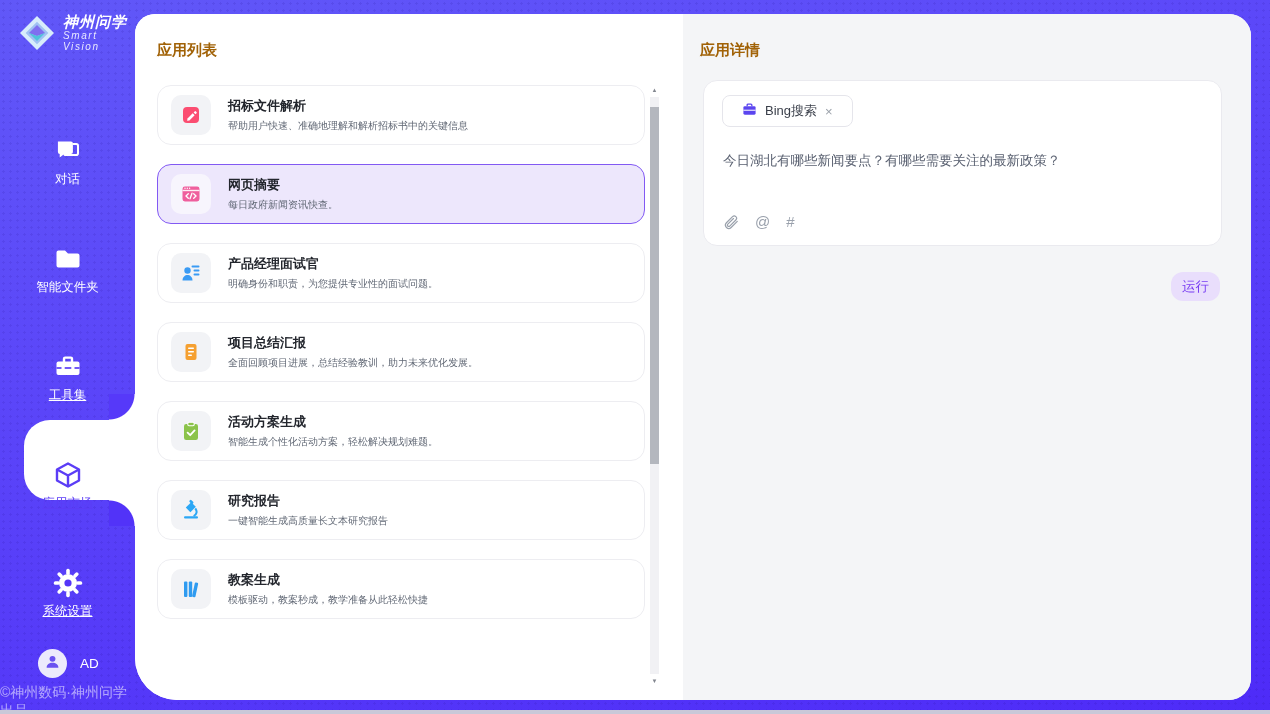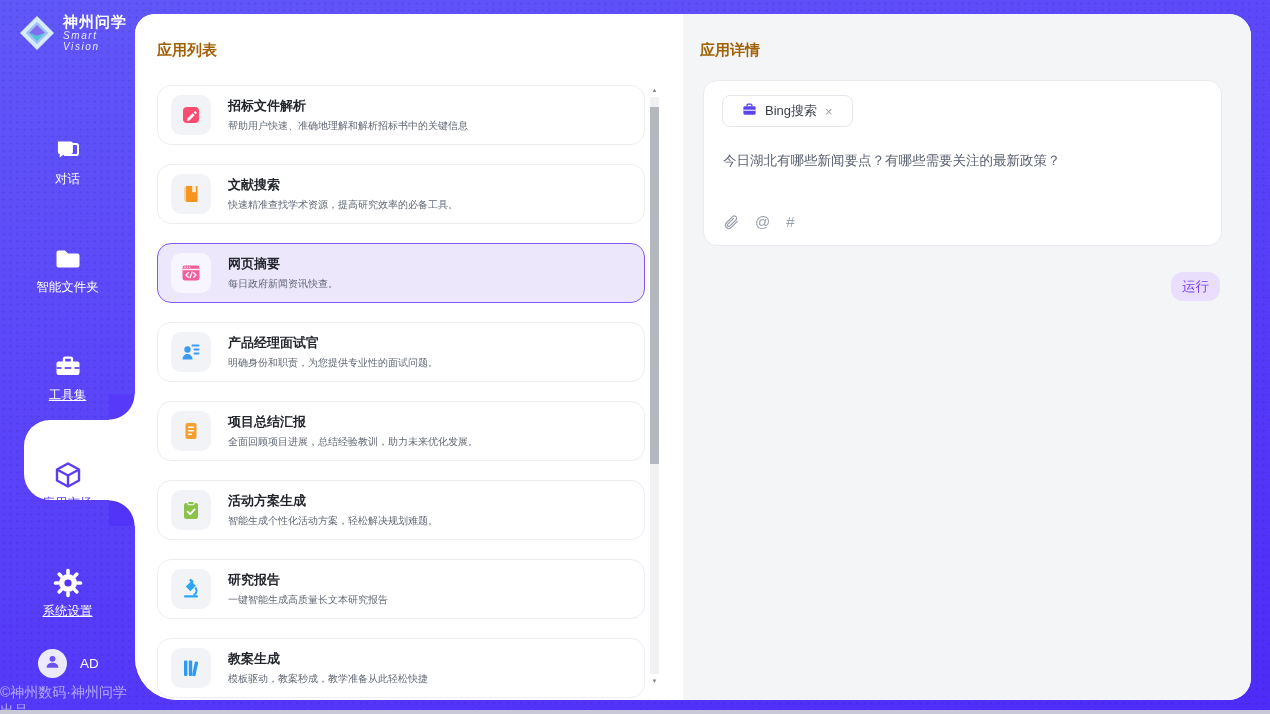--- a/index.html
+++ b/index.html
@@ -13,21 +13,21 @@
     position:absolute; inset:0; z-index:0;
     background-image:radial-gradient(rgba(20,0,120,0.10) 1px, transparent 1.3px);
     background-size:7px 7px;
   }
   .bottom-strip { position:absolute; left:0; right:0; bottom:0; height:4px; background:#c9c8d8; z-index:3; }
 
   
   .sidebar { position:absolute; left:0; top:0; width:135px; height:100%; z-index:2; }
   .logo { position:absolute; left:18px; top:13px; display:flex; align-items:center; gap:7px; }
   .logo-gem { width:38px; height:38px; flex:none; }
-  .brand-name { color:#fff; font-size:15px; font-weight:bold; letter-spacing:1px; line-height:17px; }
+  .brand-name { color:#fff; font-size:15px; font-weight:bold; letter-spacing:1px; line-height:17px;font-style:italic; }
   .brand-sub { color:#e8e8ff; font-size:10px; letter-spacing:1.6px;font-style:italic; }
 
   .nav-item { position:absolute; left:0; width:135px; height:86px; display:flex; flex-direction:column; align-items:center; justify-content:flex-end; cursor:pointer; }
   .nav-icon { width:30px; height:30px; display:flex; align-items:center; justify-content:center; }
   .nav-label { margin-top:5px; font-size:12.5px; color:#fff; }
   .nav-label.underlined { text-decoration:underline; }
   .nav-item.selected .nav-label { color:#5b3df6; }
 
   .nav-bubble { position:absolute; left:24px; top:420px; width:111px; height:80px; background:#fff; border-radius:26px 0 0 26px; z-index:1; }
   .nav-bubble::before { content:''; position:absolute; top:-26px; right:0; width:26px; height:26px;
@@ -191,33 +191,20 @@
       <rect x="3" y="3" width="16" height="16" rx="4" fill="#fb4d71"></rect>
       <path d="M7.5 14.5 l5.2-5.2 1.9 1.9 -5.2 5.2 -2.3 0.4 z" fill="#fff"></path>
       <path d="M13.6 8.4 l1-1 a0.9 0.9 0 0 1 1.3 0 l0.6 0.6 a0.9 0.9 0 0 1 0 1.3 l-1 1 z" fill="#fff"></path>
     </svg>
           </span>
           <span class="app-texts">
             <div class="app-title">招标文件解析</div>
             <div class="app-desc">帮助用户快速、准确地理解和解析招标书中的关键信息</div>
           </span>
         </div>
-        <div class="app-card">
-          <span class="app-icon-box">
-            <svg viewBox="0 0 22 22" width="22" height="22">
-      <path d="M4.5 5 a2 2 0 0 1 2-2 h11 v16 h-11 a2 2 0 0 1 -2-2 z" fill="#f7941f"></path>
-      <rect x="12.2" y="3" width="3.6" height="6.2" fill="#fff" opacity="0.85"></rect>
-      <rect x="4.5" y="3" width="1.6" height="16" fill="#fff" opacity="0.55"></rect>
-    </svg>
-          </span>
-          <span class="app-texts">
-            <div class="app-title">文献搜索</div>
-            <div class="app-desc">快速精准查找学术资源，提高研究效率的必备工具。</div>
-          </span>
-        </div>
         <div class="app-card selected">
           <span class="app-icon-box">
             <svg viewBox="0 0 22 22" width="22" height="22">
       <rect x="2.5" y="3.5" width="17" height="15" rx="2.4" fill="#ef5f9d"></rect>
       <rect x="2.5" y="6.8" width="17" height="1.4" fill="#fff" opacity="0.9"></rect>
       <circle cx="5" cy="5.3" r="0.7" fill="#fff"></circle>
               <circle cx="7.3" cy="5.3" r="0.7" fill="#fff"></circle>
               <circle cx="9.6" cy="5.3" r="0.7" fill="#fff"></circle>
       <path d="M8.3 10.8 L6 13 l2.3 2.2 M13.7 10.8 L16 13 l-2.3 2.2 M12 10.2 l-2 5.6" fill="none" stroke="#fff" stroke-width="1.3" stroke-linecap="round"></path>
     </svg>

